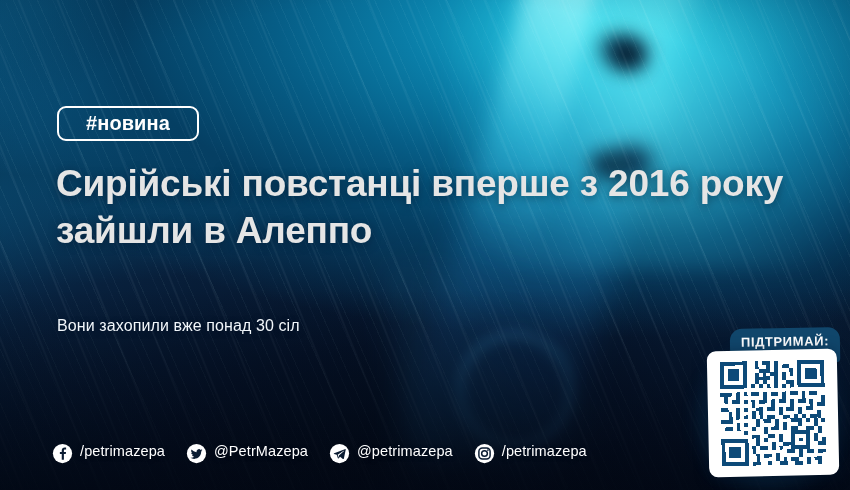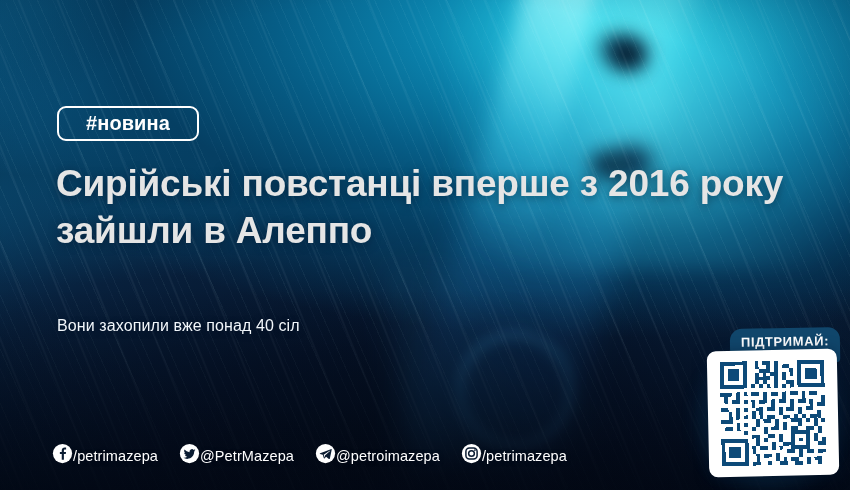--- a/index.html
+++ b/index.html
@@ -147,21 +147,21 @@
     letter-spacing:.1px;
     font-stretch:condensed;
     text-shadow:0 1px 6px rgba(0,16,36,.6);
   }
 
   
   .social{
     position:absolute; left:52px; bottom:26px;
     display:flex; align-items:center; gap:21px;
   }
-  .social-item{ display:flex; align-items:flex-end; }
+  .social-item{ display:flex; align-items:flex-start; gap:7px; }
   .social-label{
     color:#ffffff; font-size:14.5px; font-weight:400;
     letter-spacing:.1px; white-space:nowrap; font-stretch:condensed;
     text-shadow:0 1px 4px rgba(0,10,26,.7);
   }
   .sicon{ width:21px; height:21px; display:block; flex:0 0 auto; }
 
   
   .qr-wrap{ position:absolute; right:4px; bottom:2px; width:150px; height:160px;text-align:center; }
   .qr-glow{
@@ -213,21 +213,21 @@
   <div class="bg-streaks2"></div>
   <div class="bg-bottomdark"></div>
   <div class="bg-vig"></div>
 
   <div class="content">
 
     <div class="badge">#новина</div>
 
     <div class="headline">Сирійські повстанці вперше з 2016 року зайшли в Алеппо</div>
 
-    <div class="subtitle">Вони захопили вже понад 40 сіл</div>
+    <div class="subtitle">Вони захопили вже понад 30 сіл</div>
 
     <div class="social">
 
       <div class="social-item">
         <span class="sicon">
           <svg viewBox="0 0 24 24" xmlns="http://www.w3.org/2000/svg">
             <circle cx="12" cy="12" r="11" fill="#ffffff"></circle>
             <path d="M13.6 19v-6.3h2.1l.33-2.5h-2.43V8.6c0-.72.2-1.21 1.24-1.21h1.28V5.15C15.9 5.1 15.24 5.06 14.48 5.06c-1.98 0-3.34 1.2-3.34 3.42v1.72H9v2.5h2.14V19z" fill="#0a1b31"></path>
           </svg>
         </span>
@@ -244,21 +244,21 @@
         <span class="social-label">@PetrMazepa</span>
       </div>
 
       <div class="social-item">
         <span class="sicon">
           <svg viewBox="0 0 24 24" xmlns="http://www.w3.org/2000/svg">
             <circle cx="12" cy="12" r="11" fill="#ffffff"></circle>
             <path d="M18.1 7.1 5.9 11.8c-.62.25-.61.6-.11.75l3.05.95 1.18 3.6c.14.39.07.54.48.54.32 0 .46-.14.64-.32l1.53-1.49 3.18 2.35c.59.32 1.01.16 1.15-.54l2.09-9.84c.21-.86-.33-1.25-.99-.7zM9.9 13.3l6.9-4.35c.34-.21.65-.1.4.13l-5.9 5.33-.23 2.45z" fill="#0a1b31"></path>
           </svg>
         </span>
-        <span class="social-label">@petroimazepa</span>
+        <span class="social-label">@petrimazepa</span>
       </div>
 
       <div class="social-item">
         <span class="sicon">
           <svg viewBox="0 0 24 24" xmlns="http://www.w3.org/2000/svg">
             <circle cx="12" cy="12" r="11" fill="#ffffff"></circle>
             <rect x="5.6" y="5.6" width="12.8" height="12.8" rx="4" fill="none" stroke="#0a1b31" stroke-width="1.7"></rect>
             <circle cx="12" cy="12" r="3.25" fill="none" stroke="#0a1b31" stroke-width="1.7"></circle>
             <circle cx="15.9" cy="8.1" r="1" fill="#0a1b31"></circle>
           </svg>

